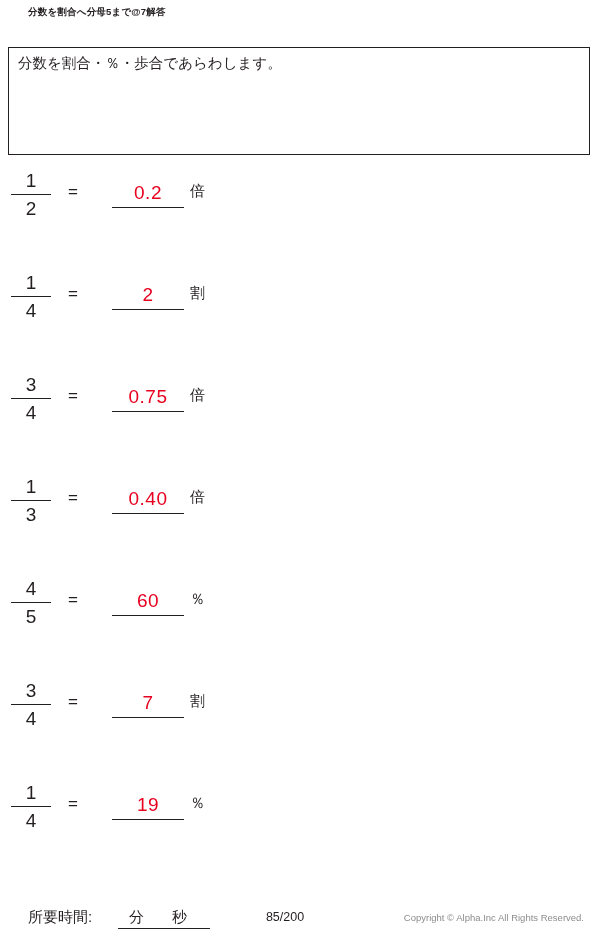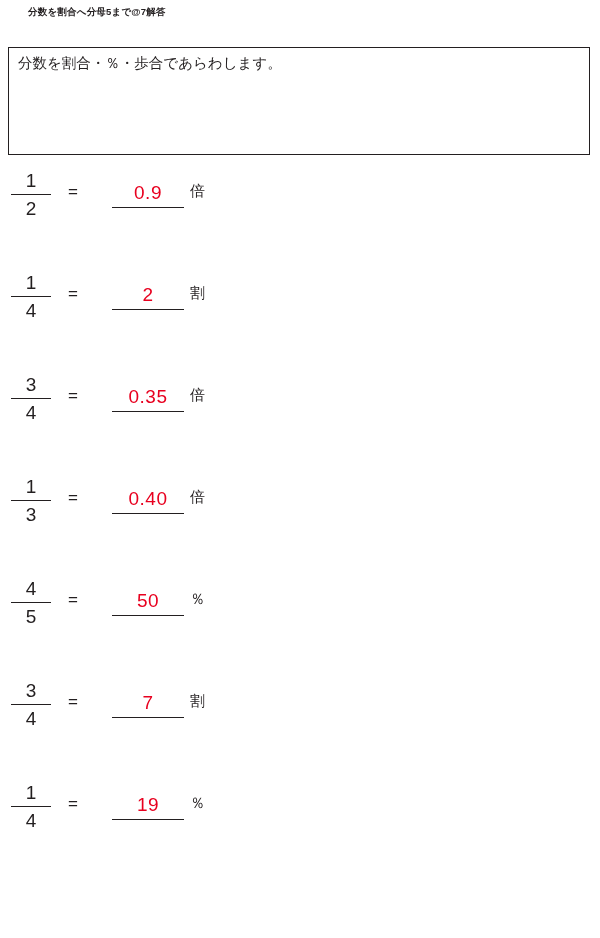--- a/index.html
+++ b/index.html
@@ -169,21 +169,21 @@
   <div class="problems">
 
     <div class="problem">
       <div class="frac">
         <div class="num">1</div>
         <div class="bar"></div>
         <div class="den">2</div>
       </div>
       <div class="eq">=</div>
       <div class="answer-wrap">
-        <div class="answer">0.9</div>
+        <div class="answer">0.2</div>
         <div class="answer-line"></div>
       </div>
       <div class="unit">倍</div>
     </div>
 
     <div class="problem">
       <div class="frac">
         <div class="num">1</div>
         <div class="bar"></div>
         <div class="den">4</div>
@@ -197,21 +197,21 @@
     </div>
 
     <div class="problem">
       <div class="frac">
         <div class="num">3</div>
         <div class="bar"></div>
         <div class="den">4</div>
       </div>
       <div class="eq">=</div>
       <div class="answer-wrap">
-        <div class="answer">0.35</div>
+        <div class="answer">0.75</div>
         <div class="answer-line"></div>
       </div>
       <div class="unit">倍</div>
     </div>
 
     <div class="problem">
       <div class="frac">
         <div class="num">1</div>
         <div class="bar"></div>
         <div class="den">3</div>
@@ -225,21 +225,21 @@
     </div>
 
     <div class="problem">
       <div class="frac">
         <div class="num">4</div>
         <div class="bar"></div>
         <div class="den">5</div>
       </div>
       <div class="eq">=</div>
       <div class="answer-wrap">
-        <div class="answer">50</div>
+        <div class="answer">60</div>
         <div class="answer-line"></div>
       </div>
       <div class="unit">％</div>
     </div>
 
     <div class="problem">
       <div class="frac">
         <div class="num">3</div>
         <div class="bar"></div>
         <div class="den">4</div>
@@ -261,14 +261,20 @@
       <div class="eq">=</div>
       <div class="answer-wrap">
         <div class="answer">19</div>
         <div class="answer-line"></div>
       </div>
       <div class="unit">％</div>
     </div>
 
   </div>
 
+  <div class="footer">
+    <div class="time-label">所要時間:</div>
+    <div class="time-blank">分 秒</div>
+    <div class="page-num">85/200</div>
+    <div class="copyright">Copyright ©  Alpha.Inc All Rights Reserved.</div>
+  </div>
 
 </div>
 
 </body></html>

